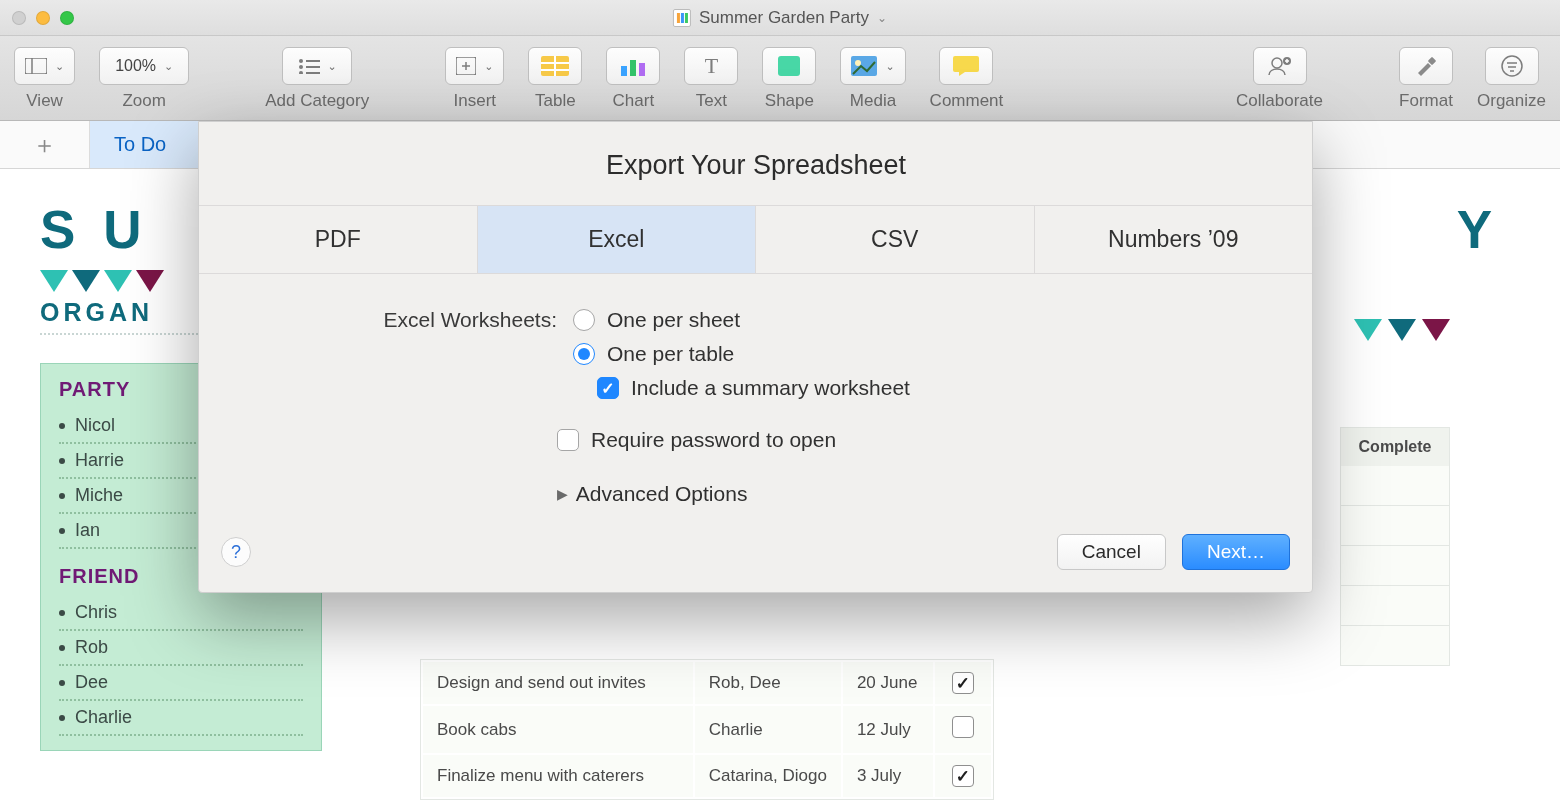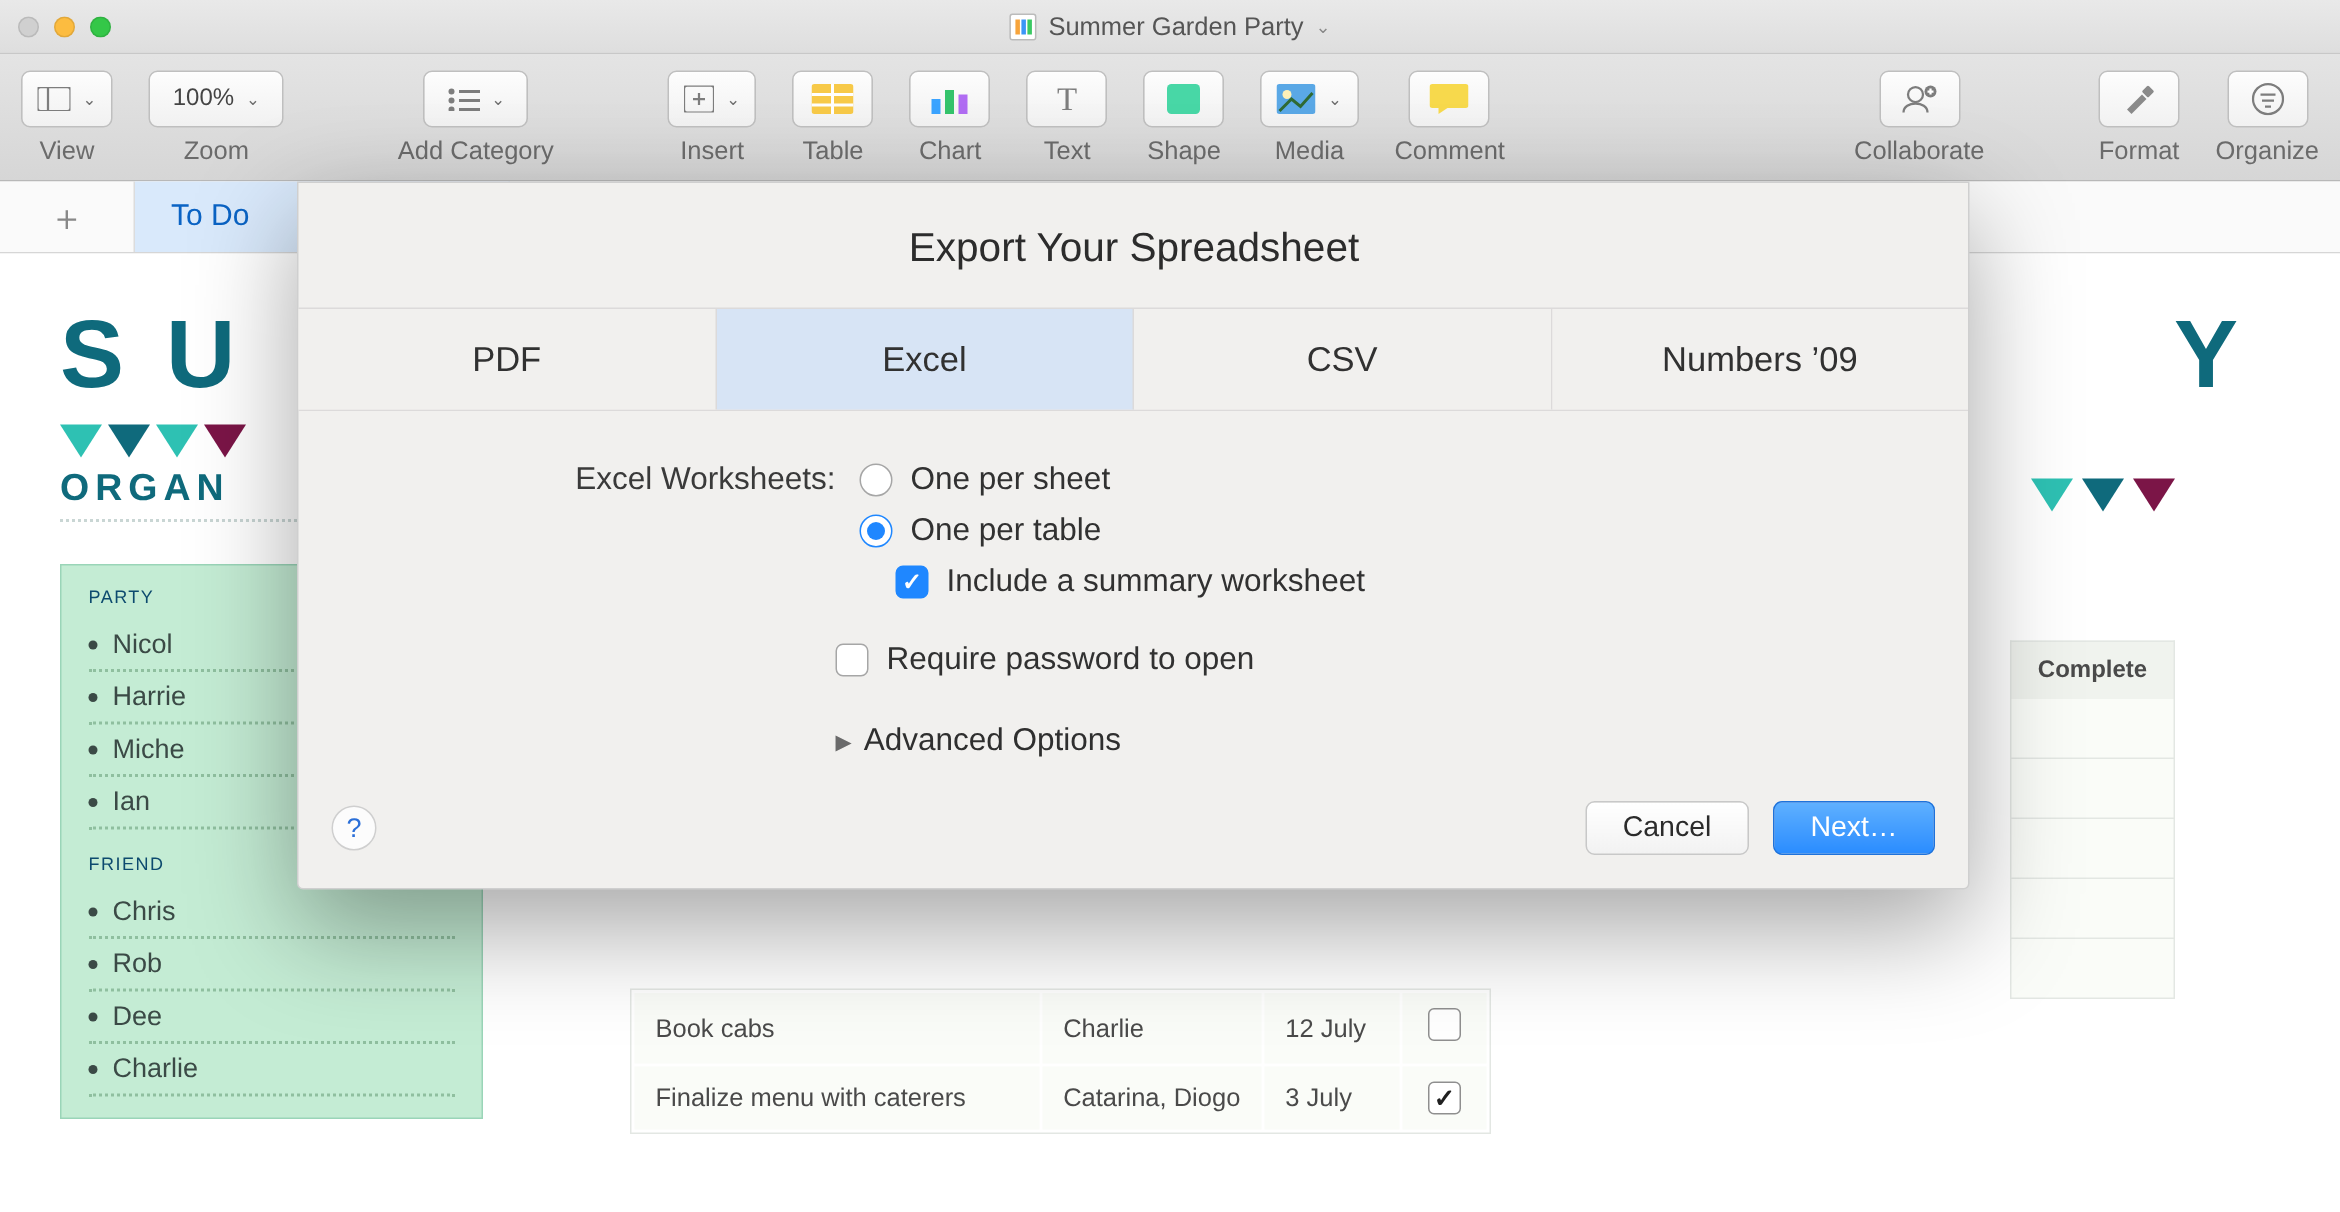--- a/index.html
+++ b/index.html
@@ -24,29 +24,29 @@
 .tlabel { font-size:17px; color:#6b6b6b; }
 .caret{margin-left:4px;color:#6f6f6f;font-size:11px;}
 
 
 .sheetbar { height:48px; border-bottom:1px solid #d6d6d6; display:flex; align-items:stretch; background:#fafafa;}
 .addsheet { width:90px; display:flex; align-items:center; justify-content:center; border-right:1px solid #dcdcdc; color:#888; font-size:24px;}
 .sheet-tab { min-width:250px; background:#d9e9fb; color:#0a63c4; font-size:20px; display:flex; align-items:center; padding:0 24px; border-right:1px solid #c8d4e6;}
 
 
 .doc { position:relative; padding: 30px 40px; height: calc(808px - 36px - 85px - 48px); overflow:hidden; background:#fff;}
-.doc-title { font-size:64px; font-weight:800; color:#0f6a7c; letter-spacing:28px;}
+.doc-title { font-size:53px; font-weight:800; color:#0f6a7c; letter-spacing:28px;}
 .triangles { margin:10px 0 6px 0; display:flex; gap:4px;}
 .tri{width:0;height:0;border-left:14px solid transparent;border-right:14px solid transparent;border-top:22px solid #2ec1b3;}
 .tri.alt{border-top-color:#7b1547;} .tri.alt2{border-top-color:#0f6a7c;}
 .organ { font-size:25px; color:#0f6a7c; letter-spacing:4px; font-weight:600;}
 .dotline{border-top:2px dotted #c9d6d4; margin-top:6px;}
 
 .partylist{ margin-top:28px; width:282px; background:#c4ecd4; border:1px solid #9ad5b8; padding:14px 18px; }
-.partylist h4{ font-size:12px; font-weight:400; color:#0c4a6e; letter-spacing:1px; margin-bottom:8px;}
+.partylist h4{ font-size:20px; font-weight:700; color:#701a75; letter-spacing:1px; margin-bottom:8px;}
 .partylist ul{ list-style:none; }
 .partylist li{ padding:6px 0; font-size:18px; color:#3b4a46; border-bottom:2px dotted #8fbf9f; display:flex; align-items:center;}
 .partylist li:before{content:""; width:6px;height:6px;border-radius:50%;background:#3b4a46;margin-right:10px;}
 
 
 .tasks{ position:absolute; left:420px; right:110px; top:258px; border:1px solid #e3e7e3;}
 .tasks th, .tasks td{ text-align:left; padding:10px 14px; font-size:17px; color:#4a4a4a;}
 .tasks tbody tr{ background:#fafcf8; border-top:1px solid #e8ebe6;}
 .tasks .cb{ width:22px;height:22px; border:1px solid #8f8f8f; border-radius:4px; display:inline-flex; align-items:center; justify-content:center; background:#fff;}
 .tasks .cb.chk:after{content:"✓"; font-weight:900; color:#202020;}
@@ -305,20 +305,26 @@
         </div>
         <div style="background: rgb(250, 252, 248); border-right: 1px solid rgb(227, 231, 227); border-bottom: 1px solid rgb(227, 231, 227); border-left: 1px solid rgb(227, 231, 227); border-image: initial; border-top: none; height: 40px; display: flex; align-items: center; justify-content: center;">
           <span class="cb chk"></span>
         </div>
       </div>
   </div>
 
   <table class="tasks" style="top:490px;">
     <tbody id="tasks-body">
         <tr>
+          <td style="width: 48%;">Design and send out invites</td>
+          <td style="width: 26%;">Rob, Dee</td>
+          <td style="width: 16%;">20 June</td>
+          <td style="width: 10%; text-align: center;"><span class="cb chk"></span></td>
+        </tr>
+        <tr>
           <td style="width: 48%;">Book cabs</td>
           <td style="width: 26%;">Charlie</td>
           <td style="width: 16%;">12 July</td>
           <td style="width: 10%; text-align: center;"><span class="cb"></span></td>
         </tr>
         <tr>
           <td style="width: 48%;">Finalize menu with caterers</td>
           <td style="width: 26%;">Catarina, Diogo</td>
           <td style="width: 16%;">3 July</td>
           <td style="width: 10%; text-align: center;"><span class="cb chk"></span></td>

